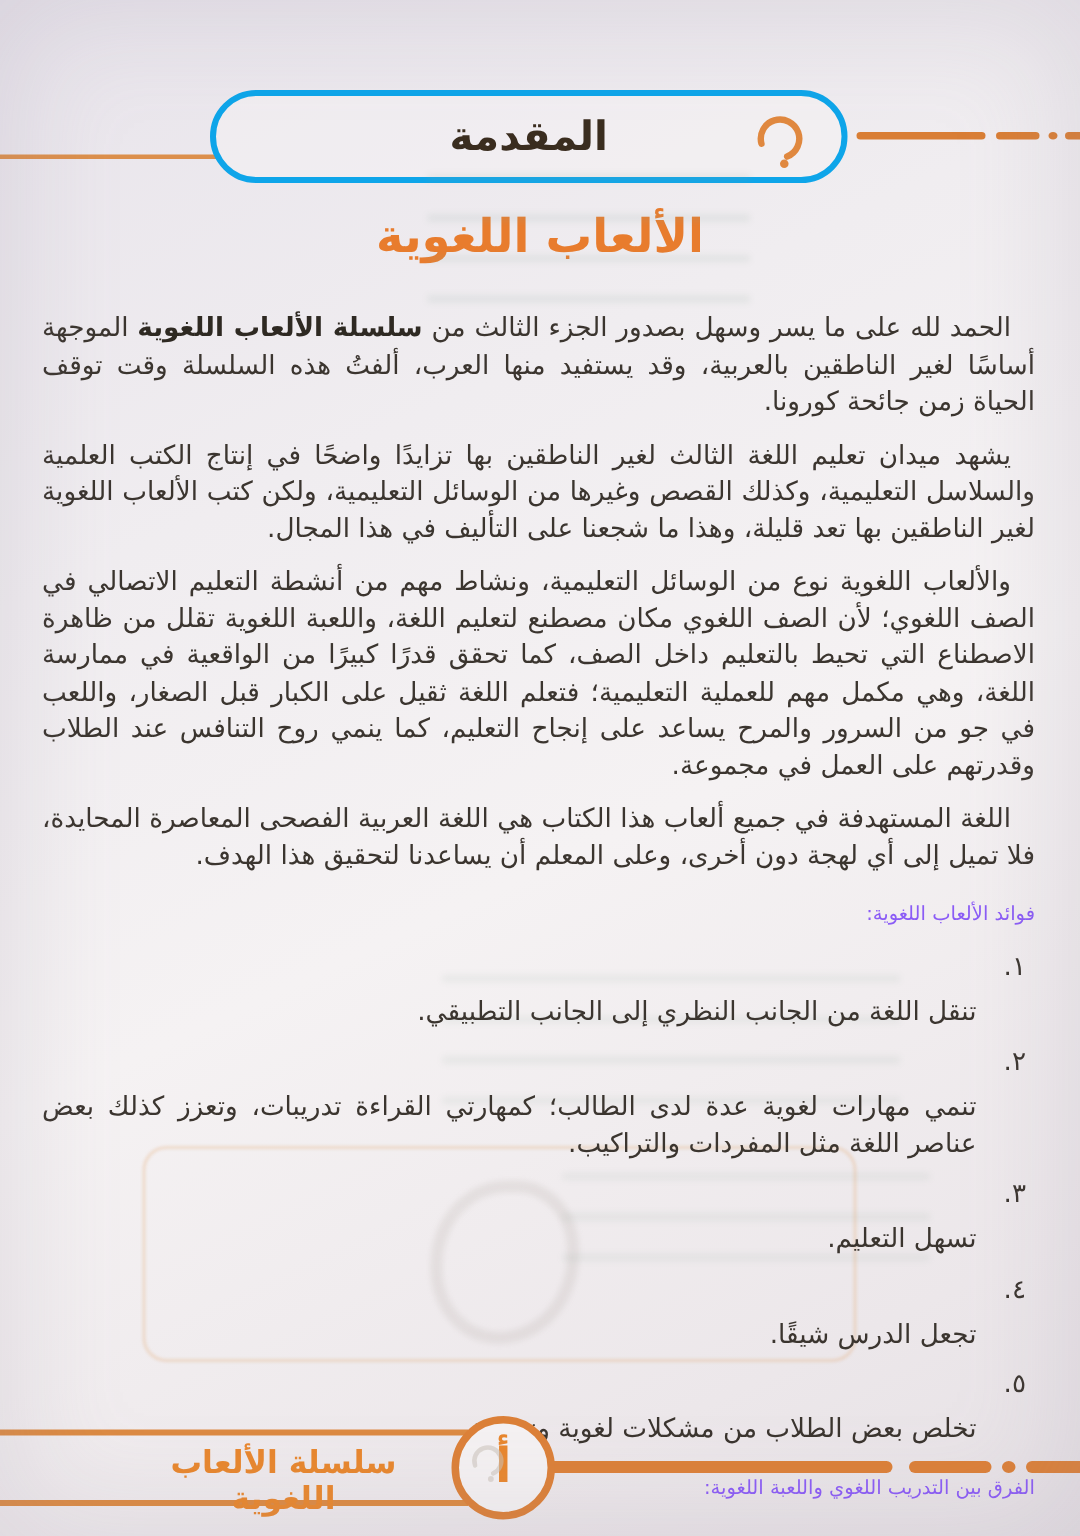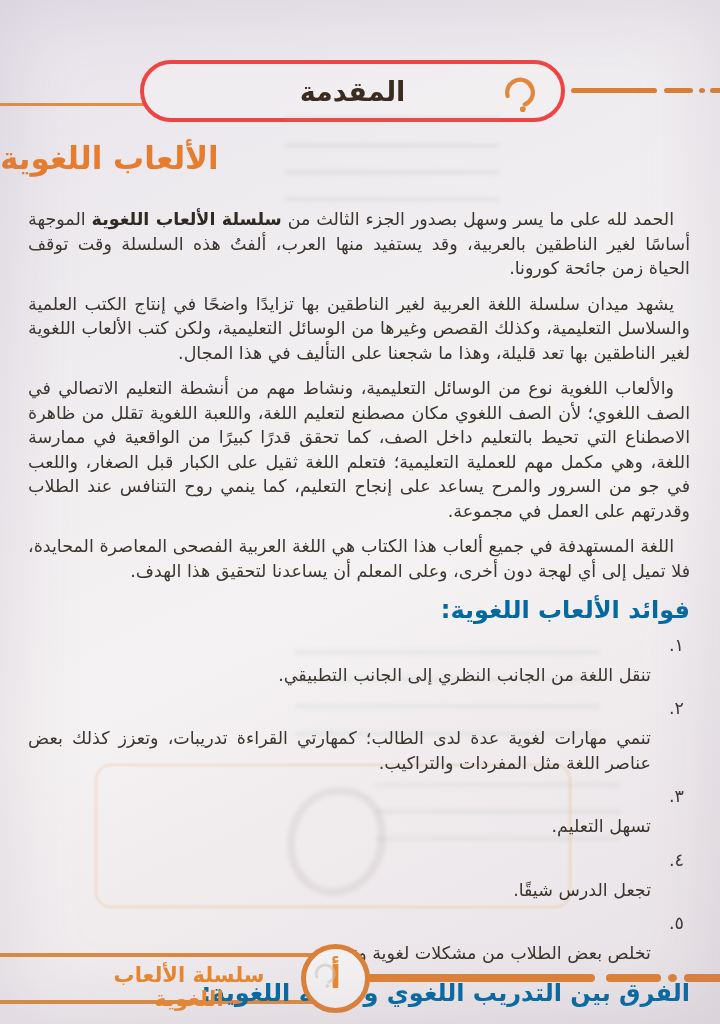--- a/index.html
+++ b/index.html
@@ -7,40 +7,40 @@
     width:720px;height:1024px;position:relative;overflow:hidden;
     font-family:"DejaVu Sans",sans-serif;
     background:linear-gradient(155deg,#e8e4eb 0%,#f0edf0 30%,#f5f2f3 55%,#ece7ea 85%,#e6e1e5 100%);
   }
   .vignette{position:absolute;inset:0;pointer-events:none;
     box-shadow:inset 0 0 70px 12px rgba(150,140,160,0.18);z-index:50;}
 
   
   .hdr-line-left{position:absolute;top:103px;left:0;width:146px;height:3px;background:#dc8f4b;}
   .hdr-pill{position:absolute;top:60px;left:140px;width:425px;height:62px;
-    border:4px solid #ef4444;border-radius:34px;box-sizing:border-box;
+    border:4px solid #0ea5e9;border-radius:34px;box-sizing:border-box;
     display:flex;align-items:center;justify-content:center;background:rgba(248,245,246,0.35);}
   .hdr-title{font-size:27px;font-weight:bold;color:#3a2d1f;letter-spacing:.5px;}
   .pill-motif{position:absolute;right:22px;top:9px;width:38px;height:40px;}
   .hdr-dash{position:absolute;background:#d97e35;height:5px;border-radius:3px;}
   .hd-a{top:88px;left:571px;width:86px;}
   .hd-b{top:88px;left:664px;width:29px;}
   .hd-dot{top:88px;left:699px;width:6px;border-radius:50%;}
   .hd-c{top:88px;left:710px;width:10px;border-radius:3px 0 0 3px;}
 
   
-  .main-title{position:absolute;top:140px;left:0;width:720px;text-align:left;
+  .main-title{position:absolute;top:140px;left:0;width:720px;text-align:center;
     color:#e87c2d;font-size:31px;font-weight:bold;}
 
   
   .content{position:absolute;top:207px;right:30px;width:662px;direction:rtl;
     color:#3b352f;font-size:17.5px;line-height:24.5px;text-align:justify;z-index:10;}
   .content p{margin:0 0 11px 0;text-indent:16px;}
   .series-bold{font-weight:bold;color:#2e2922;}
-  .sec-heading{color:#0369a1;font-weight:bold;font-size:24px;margin:15px 0 10px 0;text-indent:0;}
+  .sec-heading{color:#8b5cf6;font-weight:normal;font-size:13px;margin:15px 0 10px 0;text-indent:0;}
   .num-item{display:flex;gap:11px;margin:0 6px 9px 0;}
   .num-item .num{min-width:22px;text-align:right;flex:0 0 auto;}
   .num-item .itxt{flex:1;text-align:justify;margin-top:30px;}
 
   
   .f-line{position:absolute;left:0;width:312px;height:4px;background:#dc8a42;}
   .f-top{top:953px;} .f-bot{top:1000px;}
   .f-series{position:absolute;top:963px;left:80px;width:218px;text-align:center;
     color:#e8872e;font-size:21px;font-weight:bold;direction:rtl;z-index:11;}
   .f-circle{position:absolute;top:944px;left:301px;width:69px;height:69px;box-sizing:border-box;
@@ -85,21 +85,21 @@
 </div>
 <div class="hdr-dash hd-a"></div>
 <div class="hdr-dash hd-b"></div>
 <div class="hdr-dash hd-dot"></div>
 <div class="hdr-dash hd-c"></div>
 
 <div class="main-title">الألعاب اللغوية</div>
 
 <div class="content">
   <p><span>الحمد لله على ما يسر وسهل بصدور الجزء الثالث من </span><span class="series-bold">سلسلة الألعاب اللغوية</span><span> الموجهة أساسًا لغير الناطقين بالعربية، وقد يستفيد منها العرب، ألفتُ هذه السلسلة وقت توقف الحياة زمن جائحة كورونا.</span></p>
-  <p>يشهد ميدان سلسلة اللغة العربية لغير الناطقين بها تزايدًا واضحًا في إنتاج الكتب العلمية والسلاسل التعليمية، وكذلك القصص وغيرها من الوسائل التعليمية، ولكن كتب الألعاب اللغوية لغير الناطقين بها تعد قليلة، وهذا ما شجعنا على التأليف في هذا المجال.</p>
+  <p>يشهد ميدان تعليم اللغة الثالث لغير الناطقين بها تزايدًا واضحًا في إنتاج الكتب العلمية والسلاسل التعليمية، وكذلك القصص وغيرها من الوسائل التعليمية، ولكن كتب الألعاب اللغوية لغير الناطقين بها تعد قليلة، وهذا ما شجعنا على التأليف في هذا المجال.</p>
   <p>والألعاب اللغوية نوع من الوسائل التعليمية، ونشاط مهم من أنشطة التعليم الاتصالي في الصف اللغوي؛ لأن الصف اللغوي مكان مصطنع لتعليم اللغة، واللعبة اللغوية تقلل من ظاهرة الاصطناع التي تحيط بالتعليم داخل الصف، كما تحقق قدرًا كبيرًا من الواقعية في ممارسة اللغة، وهي مكمل مهم للعملية التعليمية؛ فتعلم اللغة ثقيل على الكبار قبل الصغار، واللعب في جو من السرور والمرح يساعد على إنجاح التعليم، كما ينمي روح التنافس عند الطلاب وقدرتهم على العمل في مجموعة.</p>
   <p>اللغة المستهدفة في جميع ألعاب هذا الكتاب هي اللغة العربية الفصحى المعاصرة المحايدة، فلا تميل إلى أي لهجة دون أخرى، وعلى المعلم أن يساعدنا لتحقيق هذا الهدف.</p>
 
   <div class="sec-heading">فوائد الألعاب اللغوية:</div>
 
   <div class="num-item">
     <span class="num">١.</span>
     <span class="itxt">تنقل اللغة من الجانب النظري إلى الجانب التطبيقي.</span>
   </div>
   <div class="num-item">

